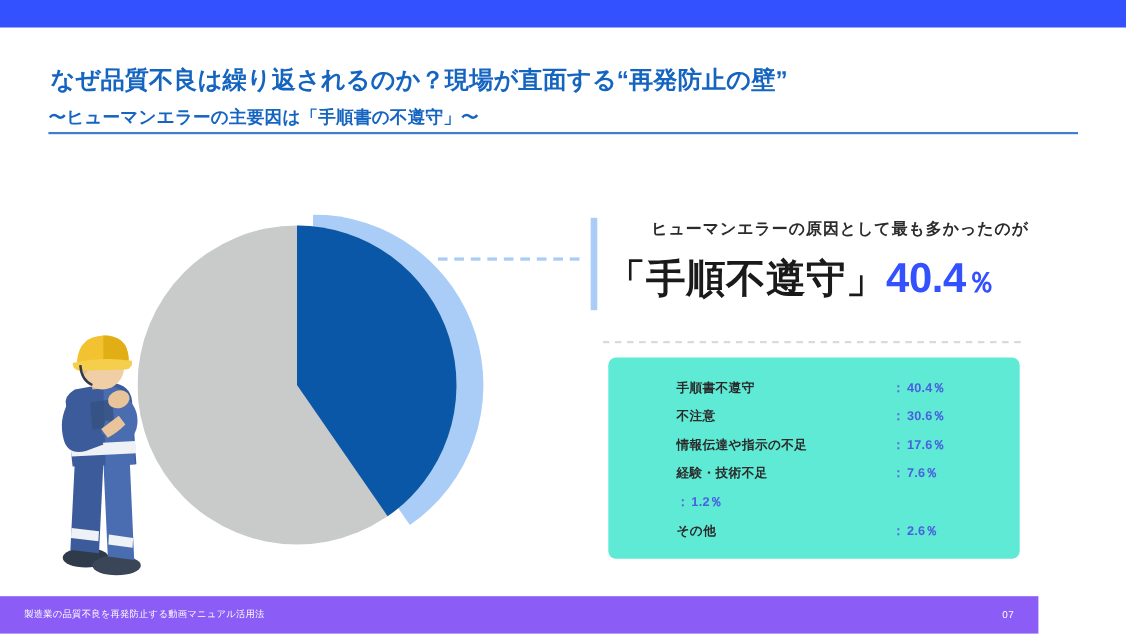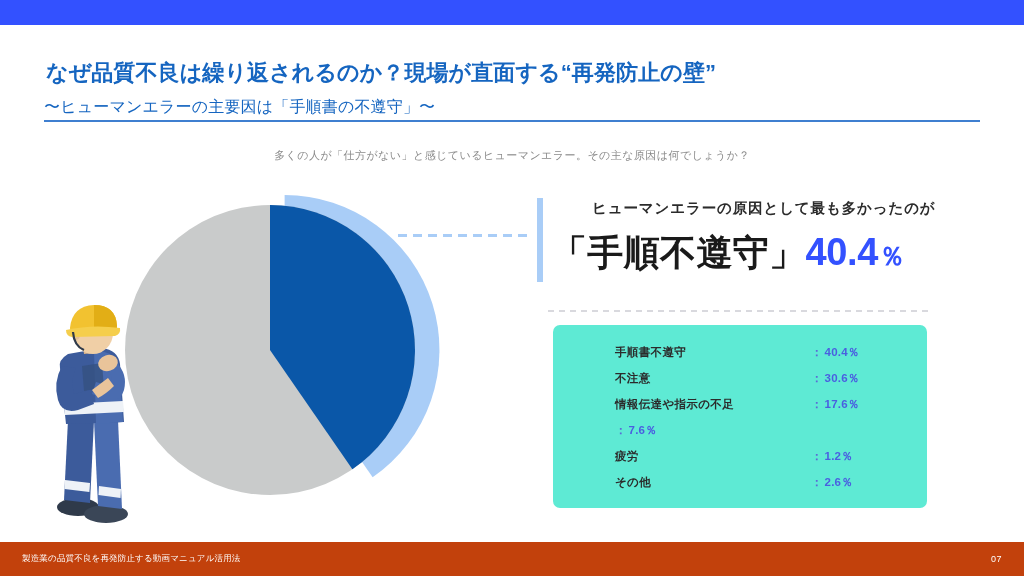--- a/index.html
+++ b/index.html
@@ -6,39 +6,39 @@
   body{
     width:1024px;height:576px;
     background:#ffffff;
     font-family:"Liberation Sans","DejaVu Sans",sans-serif;
     overflow:hidden;position:relative;
   }
   .slide{position:absolute;inset:0;background:#fff;}
 
   
   .topbar{position:absolute;left:0;top:0;width:1024px;height:25px;background:#3351ff;}
-  .footerbar{position:absolute;left:0;bottom:0;width:1024px;height:34px;background:#c2410c;}
+  .footerbar{position:absolute;left:0;bottom:0;width:944px;height:34px;background:#8b5cf6;}
   .footer-text{
     position:absolute;left:22px;top:50%;transform:translateY(-50%);
     color:#ffffff;font-size:8.5px;letter-spacing:.02em;white-space:nowrap;
   }
   .footer-page{
     position:absolute;right:22px;top:50%;transform:translateY(-50%);
     color:#ffffff;font-size:9px;letter-spacing:.05em;padding-left:47px;
   }
 
   
   .title{
     position:absolute;left:46px;top:58px;
     font-size:22px;font-weight:bold;color:#1565c0;
     letter-spacing:.005em;white-space:nowrap;
   }
   .subtitle{
     position:absolute;left:44px;top:97px;
-    font-size:16px;font-weight:normal;color:#1565c0;
+    font-size:16px;font-weight:bold;color:#1565c0;
     letter-spacing:.01em;white-space:nowrap;
   }
   .head-rule{
     position:absolute;left:44px;top:120px;width:936px;height:1.5px;
     background:#3f7fd0;
   }
   .lead{
     position:absolute;left:0;top:148px;width:1024px;text-align:center;
     font-size:11px;color:#8a8a8a;letter-spacing:.04em;
   }
@@ -106,21 +106,20 @@
 </head>
 <body>
 
 <div class="slide">
 
   <div class="topbar"></div>
 
   <div class="title">なぜ品質不良は繰り返されるのか？現場が直面する“再発防止の壁”</div>
   <div class="subtitle">〜ヒューマンエラーの主要因は「手順書の不遵守」〜</div>
   <div class="head-rule"></div>
-  <div class="lead">多くの人が「仕方がない」と感じているヒューマンエラー。その主な原因は何でしょうか？</div>
 
   <div class="chart">
     <svg width="320" height="320" viewBox="0 0 320 320" aria-hidden="true">
 
       <path d="M 145 145 L 145 0 A 145 145 0 0 1 227.4 264.3 Z" fill="#a9cdf7" transform="translate(15,10) scale(1.068) translate(-9.6,-9.3)"></path>
 
       <circle cx="145" cy="155" r="145" fill="#c9cbcb"></circle>
 
       <path d="M 145 155 L 145 10 A 145 145 0 0 1 227.4 274.3 Z" fill="#0a57a8"></path>
     </svg>
@@ -148,25 +147,25 @@
       <span class="lbl">不注意</span>
       <span class="colon">：</span>
       <span class="val">30.6％</span>
     </div>
     <div class="row" style="top:66px">
       <span class="lbl">情報伝達や指示の不足</span>
       <span class="colon">：</span>
       <span class="val">17.6％</span>
     </div>
     <div class="row" style="top:92px">
+      <span class="lbl">経験・技術不足</span>
       <span class="colon">：</span>
       <span class="val">7.6％</span>
     </div>
     <div class="row" style="top:118px">
-      <span class="lbl">疲労</span>
       <span class="colon">：</span>
       <span class="val">1.2％</span>
     </div>
     <div class="row" style="top:144px">
       <span class="lbl">その他</span>
       <span class="colon">：</span>
       <span class="val">2.6％</span>
     </div>
   </div>
 

